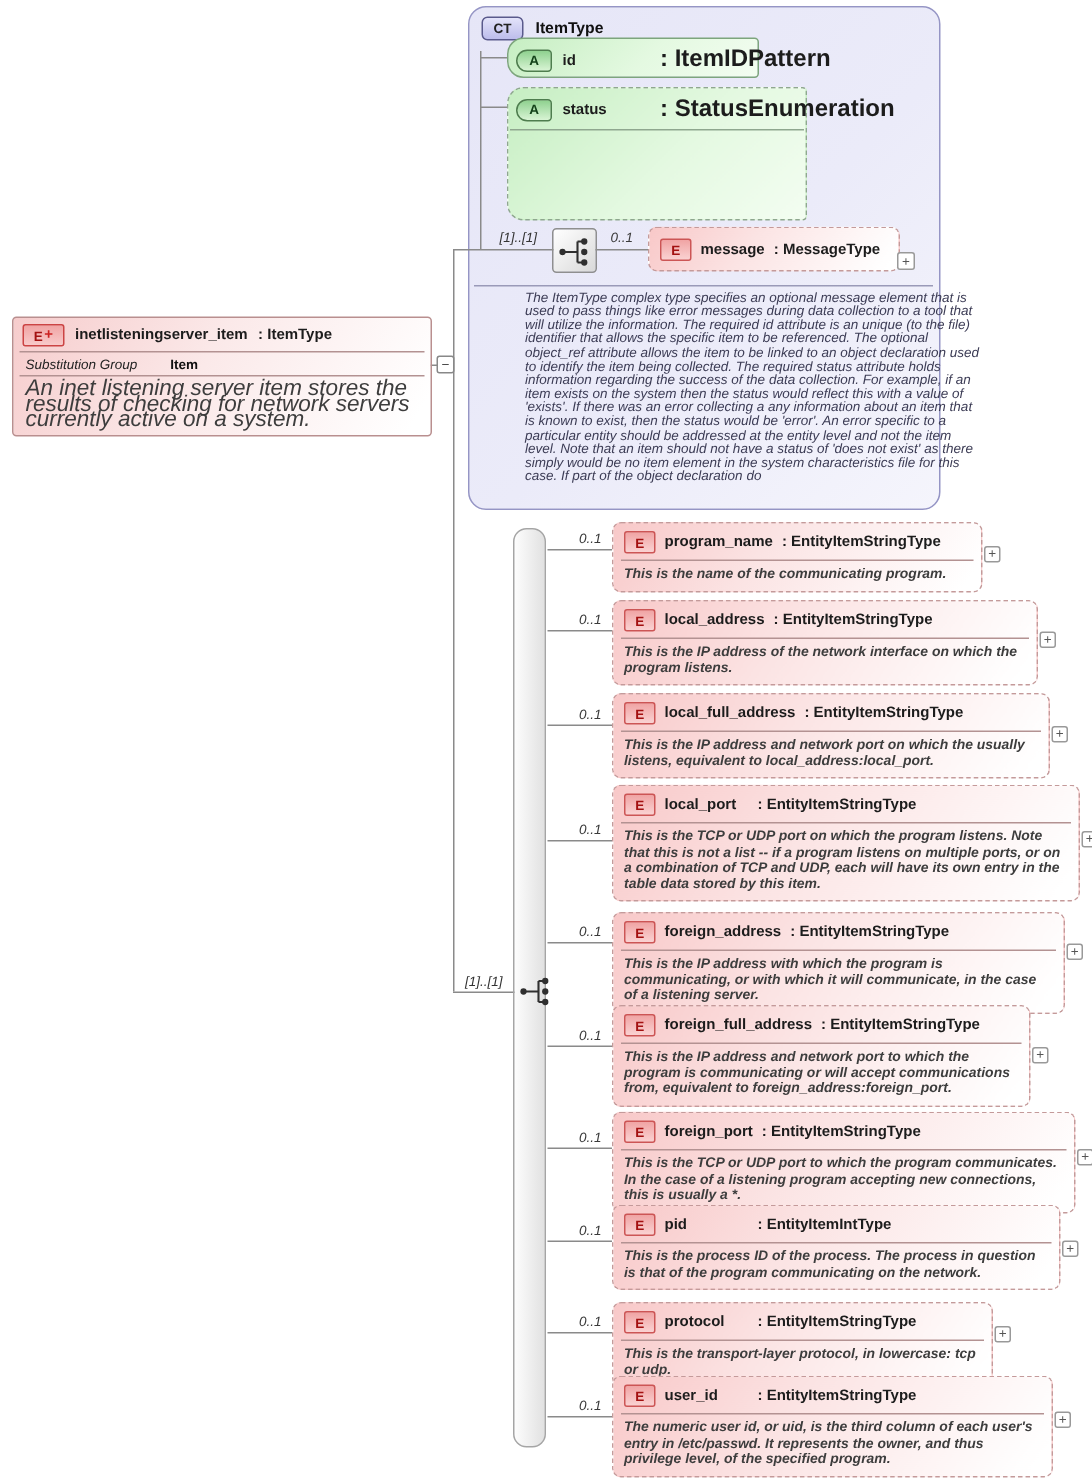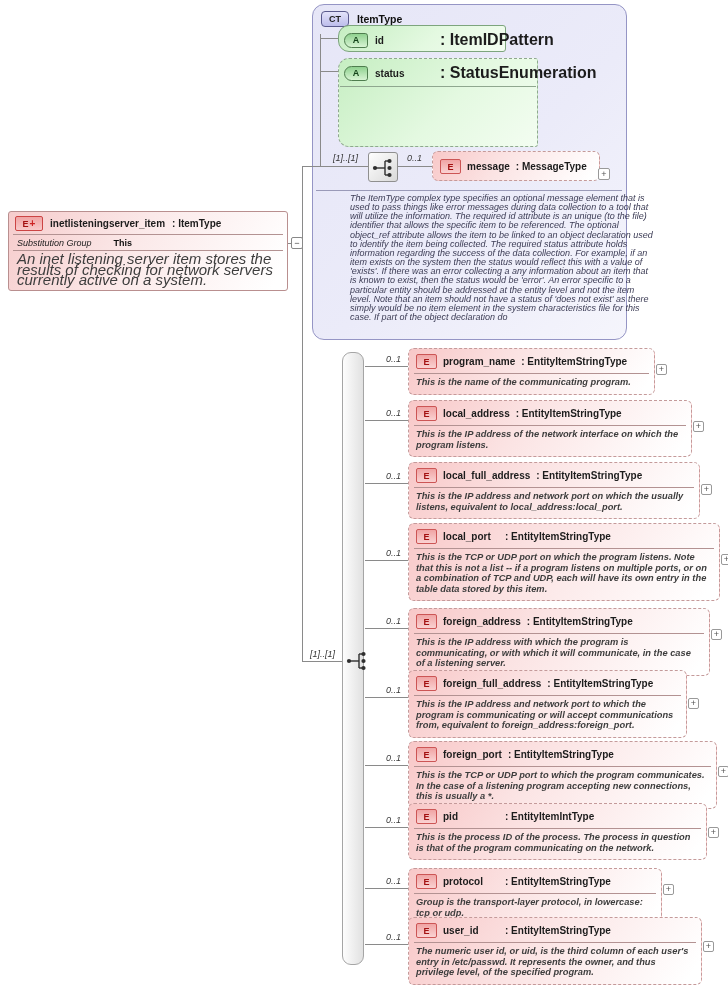--- a/index.html
+++ b/index.html
@@ -157,21 +157,21 @@
       <span class="ep-icon">
           <span>E</span>
           <span class="ep-plus">+</span>
         </span>
       <span class="elem-name" style="min-width:0">inetlisteningserver_item</span>
       <span class="elem-type">: ItemType</span>
     </div>
     <div class="root-sep"></div>
     <div class="root-sg">
       <span class="sg-label">Substitution Group</span>
-      <span class="sg-value">This</span>
+      <span class="sg-value">Item</span>
     </div>
     <div class="root-sep"></div>
     <div class="root-doc">An inet listening server item stores the results of checking for network servers currently active on a system.</div>
   </div>
   <span class="minus-box">−</span>
 
   <div class="seq-bar"></div>
   <span class="card seqcard" style="left:310px;top:649px">[1]..[1]</span>
   <div class="bar-glyph">
     <svg width="24" height="24" viewBox="0 0 24 24">
@@ -295,21 +295,21 @@
     <span class="plus-box" style="top:23px">+</span>
   </div>
 
   <div class="elem" style="left:408px;top:868px;width:254px">
     <div class="elem-header">
       <span class="e-icon">E</span>
       <span class="elem-name">protocol</span>
       <span class="elem-type">: EntityItemStringType</span>
     </div>
     <div class="elem-sep"></div>
-    <div class="elem-doc">Group is the transport-layer protocol, in lowercase: tcp or udp.</div>
+    <div class="elem-doc">This is the transport-layer protocol, in lowercase: tcp or udp.</div>
     <span class="plus-box" style="top:15px">+</span>
   </div>
 
   <div class="elem" style="left:408px;top:917px;width:294px">
     <div class="elem-header">
       <span class="e-icon">E</span>
       <span class="elem-name">user_id</span>
       <span class="elem-type">: EntityItemStringType</span>
     </div>
     <div class="elem-sep"></div>

